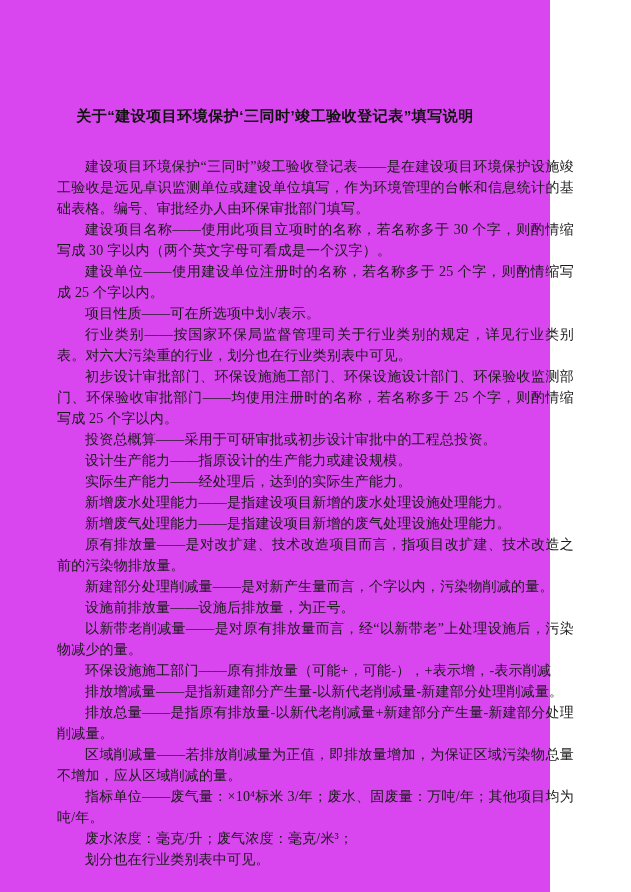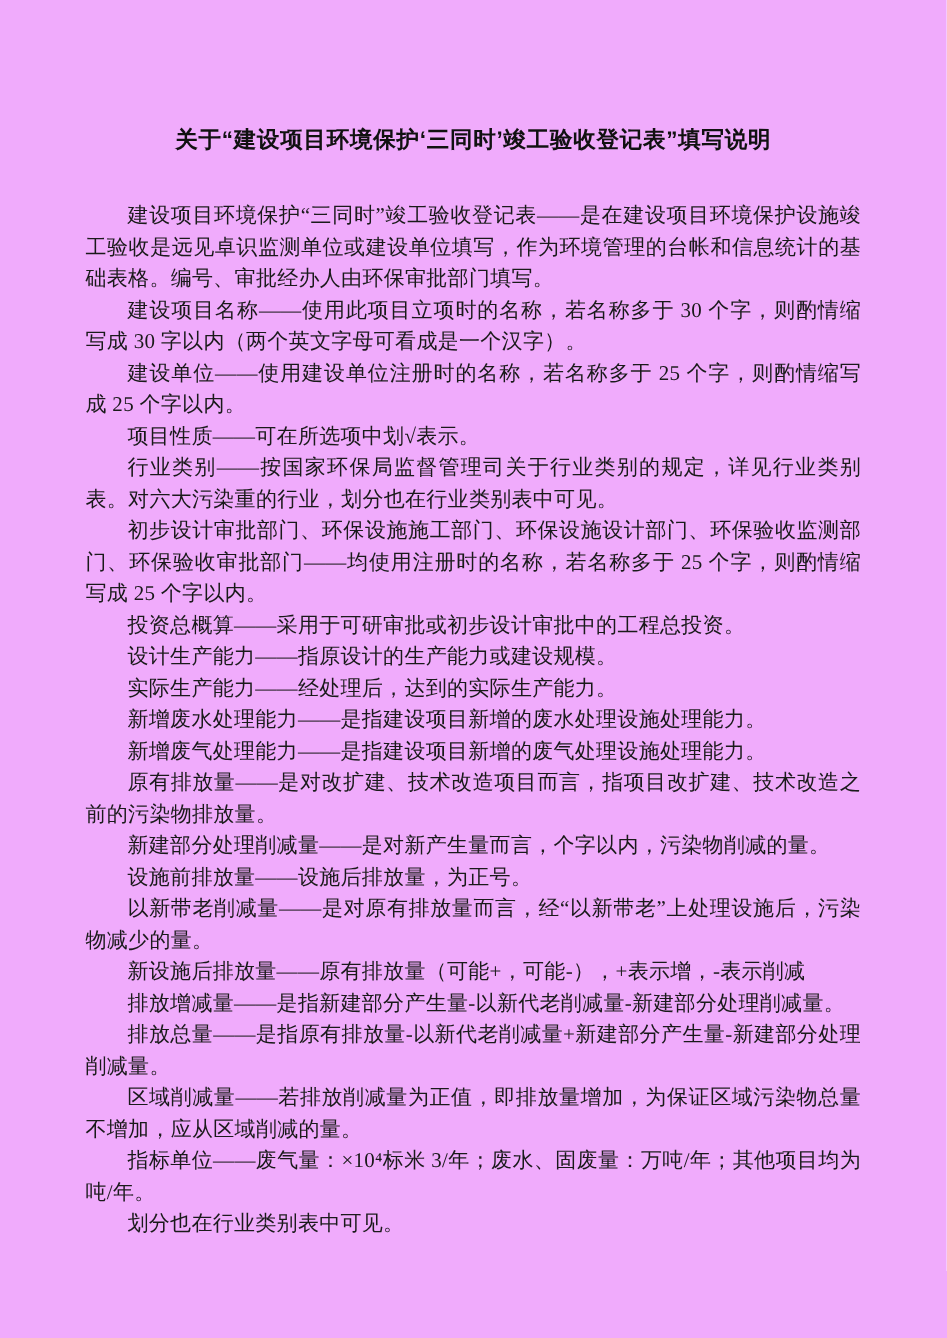--- a/index.html
+++ b/index.html
@@ -9,24 +9,24 @@
   }
   body {
     width: 631px;
     height: 892px;
     overflow: hidden;
     font-family: "Liberation Serif", "DejaVu Serif", serif;
     color: #1a1a1a;
   }
   .page {
     box-sizing: border-box;
-    width: 631px;
+    width: 550px;
     height: 892px;
-    padding: 84px 57px 0 57px;
-    background: #f0abfc;
+    padding: 106px 57px 0 57px;
+    background: #d946ef;
   }
   .doc-title {
     margin: 0 0 30px 0;
     font-family: "Liberation Sans", "DejaVu Sans", sans-serif;
     font-weight: 700;
     font-size: 15px;
     line-height: 20px;
     text-align: center;
     letter-spacing: 0.5px;
     color: #111111;
@@ -59,20 +59,21 @@
       <p>初步设计审批部门、环保设施施工部门、环保设施设计部门、环保验收监测部门、环保验收审批部门——均使用注册时的名称，若名称多于 25 个字，则酌情缩写成 25 个字以内。</p>
       <p>投资总概算——采用于可研审批或初步设计审批中的工程总投资。</p>
       <p>设计生产能力——指原设计的生产能力或建设规模。</p>
       <p>实际生产能力——经处理后，达到的实际生产能力。</p>
       <p>新增废水处理能力——是指建设项目新增的废水处理设施处理能力。</p>
       <p>新增废气处理能力——是指建设项目新增的废气处理设施处理能力。</p>
       <p>原有排放量——是对改扩建、技术改造项目而言，指项目改扩建、技术改造之前的污染物排放量。</p>
       <p>新建部分处理削减量——是对新产生量而言，个字以内，污染物削减的量。</p>
       <p>设施前排放量——设施后排放量，为正号。</p>
       <p>以新带老削减量——是对原有排放量而言，经“以新带老”上处理设施后，污染物减少的量。</p>
-      <p>新设施后排放量——原有排放量（可能+，可能-），+表示增，-表示削减</p>
+      <p>环保设施施工部门——原有排放量（可能+，可能-），+表示增，-表示削减</p>
       <p>排放增减量——是指新建部分产生量-以新代老削减量-新建部分处理削减量。</p>
       <p>排放总量——是指原有排放量-以新代老削减量+新建部分产生量-新建部分处理削减量。</p>
       <p>区域削减量——若排放削减量为正值，即排放量增加，为保证区域污染物总量不增加，应从区域削减的量。</p>
       <p>指标单位——废气量：×10⁴标米 3/年；废水、固废量：万吨/年；其他项目均为吨/年。</p>
+      <p>废水浓度：毫克/升；废气浓度：毫克/米³；</p>
       <p>划分也在行业类别表中可见。</p>
     </div>
 </div>
 
 </body></html>

